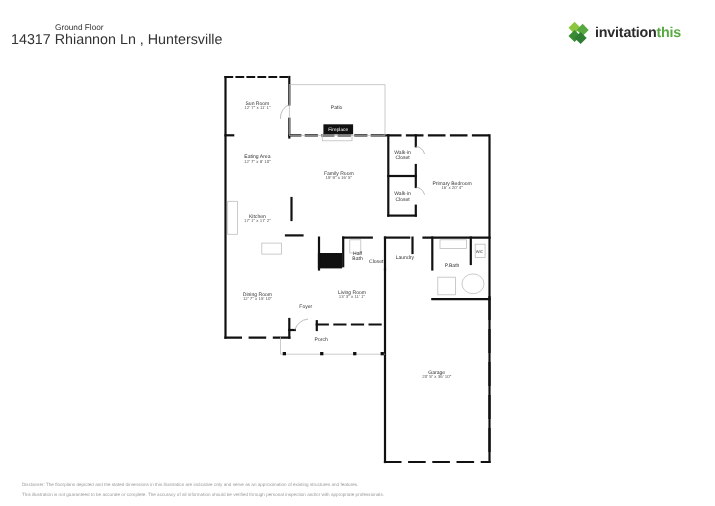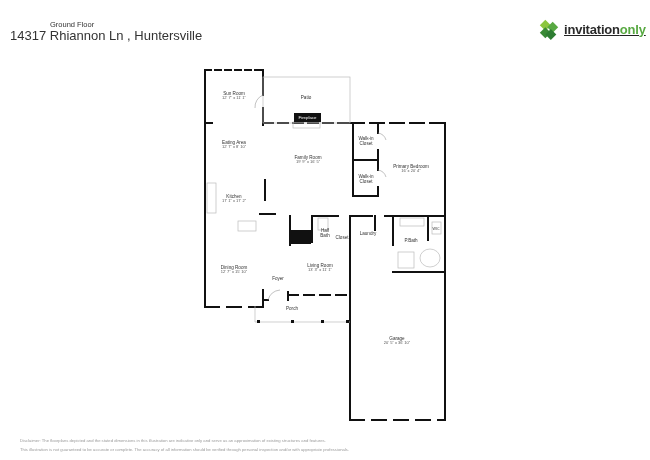--- a/index.html
+++ b/index.html
@@ -1,19 +1,19 @@
 <!DOCTYPE html>
 <html><head>
 <meta charset="utf-8">
 <style>
   html, body { margin:0; padding:0; background:#ffffff; }
   body { width:650px; height:460px; position:relative; overflow:hidden; font-family:"Liberation Sans", sans-serif; color:#222; }
   .hdr-address { position:absolute; left:10px; top:8px; font-size:13px; color:#333;margin-top:20px; }
   .hdr-floor { position:absolute; left:10px; top:20px; font-size:7.5px; color:#333;margin-left:40px; }
-  .logo { position:absolute; left:538px; top:16px; height:26px; display:flex; align-items:center;text-decoration:underline; }
+  .logo { position:absolute; left:515px; top:16px; height:26px; display:flex; align-items:center; }
   .logo svg { width:22px; height:22px; margin-right:4px; }
   .logo .w1 { font-size:13px; color:#2b2b2b; font-weight:bold; letter-spacing:-0.2px; }
   .logo .w2 { font-size:13px; color:#58a942; font-weight:bold; letter-spacing:-0.2px; }
   .plan { position:absolute; left:0; top:0; width:650px; height:460px; }
   .lbl { position:absolute; text-align:center; transform:translate(-50%,-50%); white-space:nowrap; line-height:1.15; }
   .lbl .n { font-size:4.6px; color:#333; display:block; }
   .lbl .d { font-size:4.0px; color:#555; display:block; }
   .fireplace { position:absolute; left:294px; top:113px; width:27px; height:9px; background:#111; color:#fff; font-size:4.4px; display:flex; align-items:center; justify-content:center; }
   .disc { position:absolute; left:20px; font-size:4.2px; color:#9a9a9a; white-space:nowrap; }
 </style>
@@ -24,21 +24,21 @@
 <div class="hdr-floor">Ground Floor</div>
 
 <div class="logo">
   <svg viewBox="0 0 24 24">
     <polygon points="8,2 14,8 8,14 2,8" fill="#8cc63f"></polygon>
     <polygon points="16,4 22,10 16,16 10,10" fill="#58a942"></polygon>
     <polygon points="8,10 14,16 8,22 2,16" fill="#3a8a36"></polygon>
     <polygon points="14,12 20,18 14,24 8,18" fill="#2e7d32"></polygon>
   </svg>
   <span class="w1">invitation</span>
-  <span class="w2">only</span>
+  <span class="w2">this</span>
 </div>
 
 <svg class="plan" viewBox="0 0 650 460">
   <g stroke="#111" stroke-width="2" fill="none" stroke-linecap="square">
 
     <line x1="205" y1="70" x2="263" y2="70" stroke-dasharray="6,4"></line>
     <line x1="205" y1="70" x2="205" y2="307"></line>
     <line x1="263" y1="70" x2="263" y2="95"></line>
     <line x1="263" y1="108" x2="263" y2="125"></line>
 

